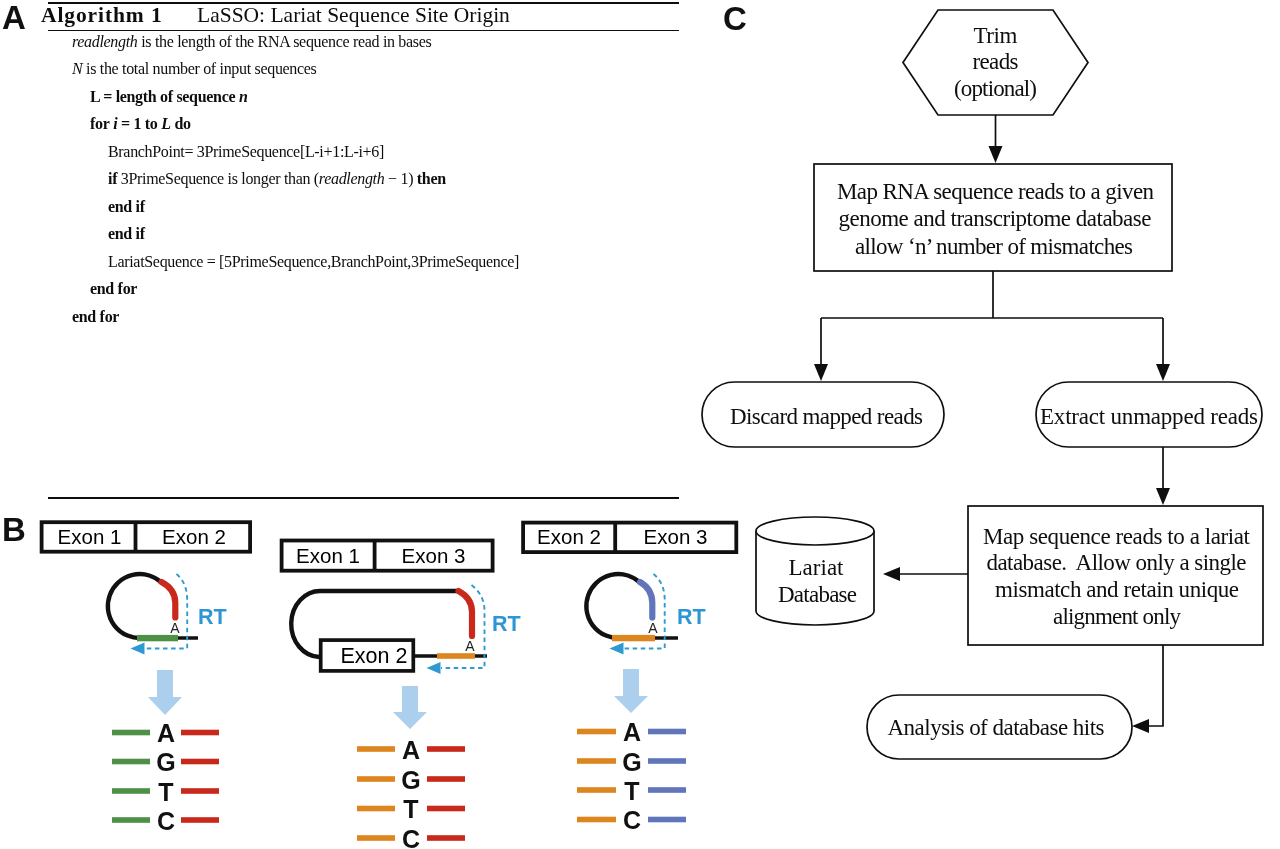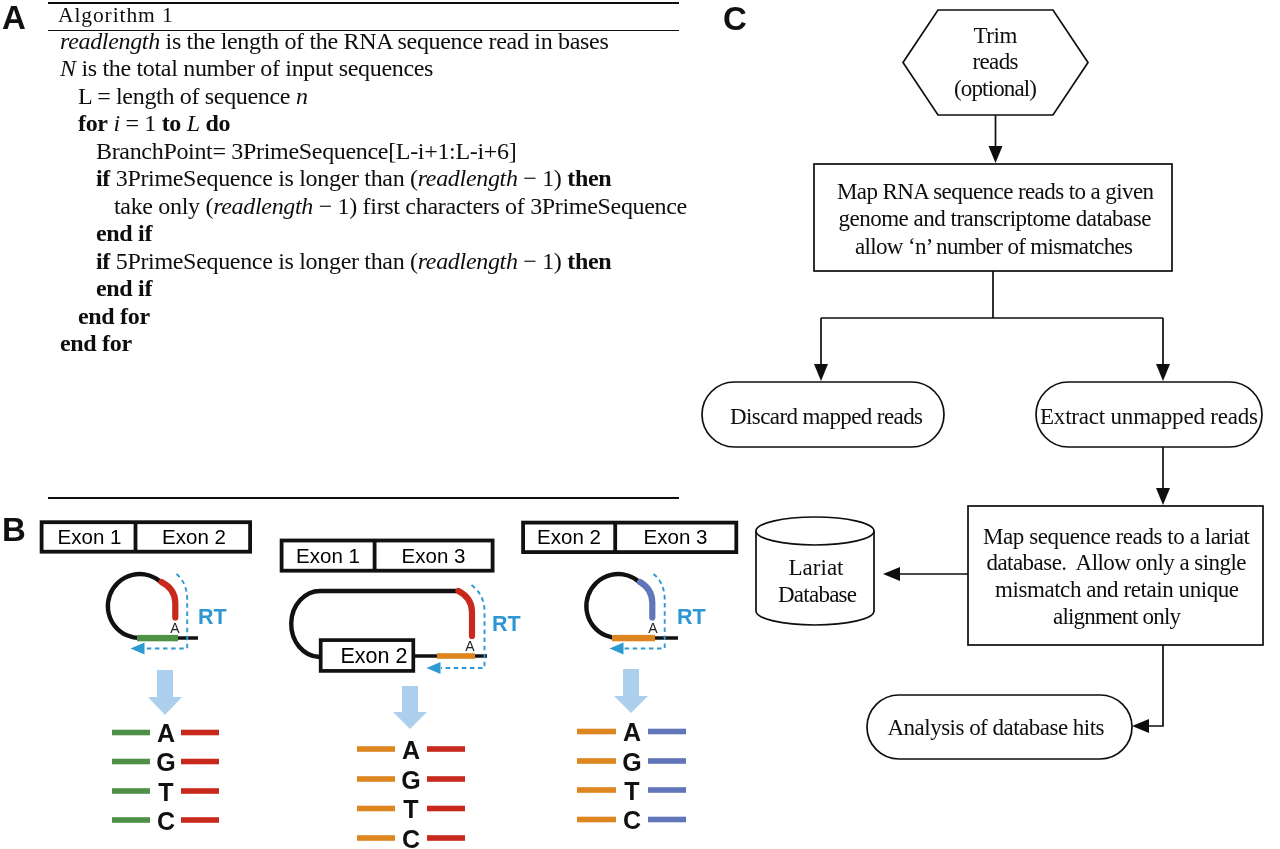--- a/index.html
+++ b/index.html
@@ -1,53 +1,53 @@
 <!DOCTYPE html>
 <html><head>
 <meta charset="utf-8">
 <style>
   html,body{margin:0;padding:0;background:#ffffff;}
   #page{position:relative;width:1280px;height:849px;overflow:hidden;background:#ffffff;
         font-family:"Liberation Serif", serif;}
   .lbl{position:absolute;font-family:"Liberation Sans", sans-serif;font-weight:bold;
        font-size:33px;color:#111;line-height:1;}
-  #alg{position:absolute;left:40px;top:28px;width:640px;font-size:24px;line-height:27.45px;letter-spacing:-0.32px;
+  #alg{position:absolute;left:52px;top:28px;width:640px;font-size:16px;line-height:27.45px;letter-spacing:-0.32px;
        color:#0e0e0e;white-space:nowrap;}
-  #alg .l0{padding-left:20px;} #alg .l1{padding-left:38px;}
+  #alg .l0{padding-left:20px;} #alg .l1{padding-left:38px;font-weight:bold;}
   #alg .l2{padding-left:56px;} #alg .l3{padding-left:74px;}
   .hdr{position:absolute;top:3px;font-size:21.5px;line-height:24px;color:#0e0e0e;white-space:nowrap;}
   .rule{position:absolute;background:#0e0e0e;}
   svg{position:absolute;left:0;top:0;}
   svg text{font-family:"Liberation Serif", serif;}
   svg text.sans{font-family:"Liberation Sans", sans-serif;}
 </style>
 </head>
 <body>
 <div id="page">
   <div class="lbl" style="left:2px;top:1px;">A</div>
   <div class="lbl" style="left:2px;top:513px;">B</div>
   <div class="lbl" style="left:723px;top:1.5px;">C</div>
 
   <div class="rule" style="left:48px;top:2px;width:631px;height:2px;"></div>
   <div class="rule" style="left:48px;top:30px;width:631px;height:1.4px;"></div>
   <div class="rule" style="left:48px;top:497px;width:631px;height:1.6px;"></div>
 
-  <div class="hdr" style="left:58px;font-weight:normal;letter-spacing:0.9px;">Algorithm 1</div>
+  <div class="hdr" style="left:41px;font-weight:bold;letter-spacing:0.9px;">Algorithm 1</div>
+  <div class="hdr" style="left:197px;">LaSSO: Lariat Sequence Site Origin</div>
 
   <div id="alg">
     <div class="l0"><i>readlength</i> is the length of the RNA sequence read in bases</div>
     <div class="l0"><i>N</i> is the total number of input sequences</div>
     <div class="l1">L = length of sequence <i>n</i></div>
     <div class="l1"><b>for</b> <i>i</i> = 1 <b>to</b> <i>L</i> <b>do</b></div>
     <div class="l2">BranchPoint= 3PrimeSequence[L-i+1:L-i+6]</div>
     <div class="l2"><b>if</b> 3PrimeSequence is longer than (<i>readlength</i> − 1) <b>then</b></div>
-    <div class="l3">take only (<i>readlength</i> − 1) first characters of 3PrimeSequence</div>
     <div class="l2"><b>end if</b></div>
-    <div class="l2"><b>if</b> 5PrimeSequence is longer than (<i>readlength</i> − 1) <b>then</b></div>
     <div class="l2"><b>end if</b></div>
+    <div class="l2">LariatSequence = [5PrimeSequence,BranchPoint,3PrimeSequence]</div>
     <div class="l1"><b>end for</b></div>
     <div class="l0"><b>end for</b></div>
   </div>
 
   <svg width="1280" height="849" viewBox="0 0 1280 849">
 
     <g stroke="#0e0e0e" stroke-width="1.7" fill="none">
       <polygon points="903,62.5 938,10 1053,10 1088,62.5 1053,115 938,115" fill="#fff"></polygon>
       <line x1="995.5" y1="115" x2="995.5" y2="147"></line>
       <rect x="814" y="164" width="358" height="107" fill="#fff"></rect>

